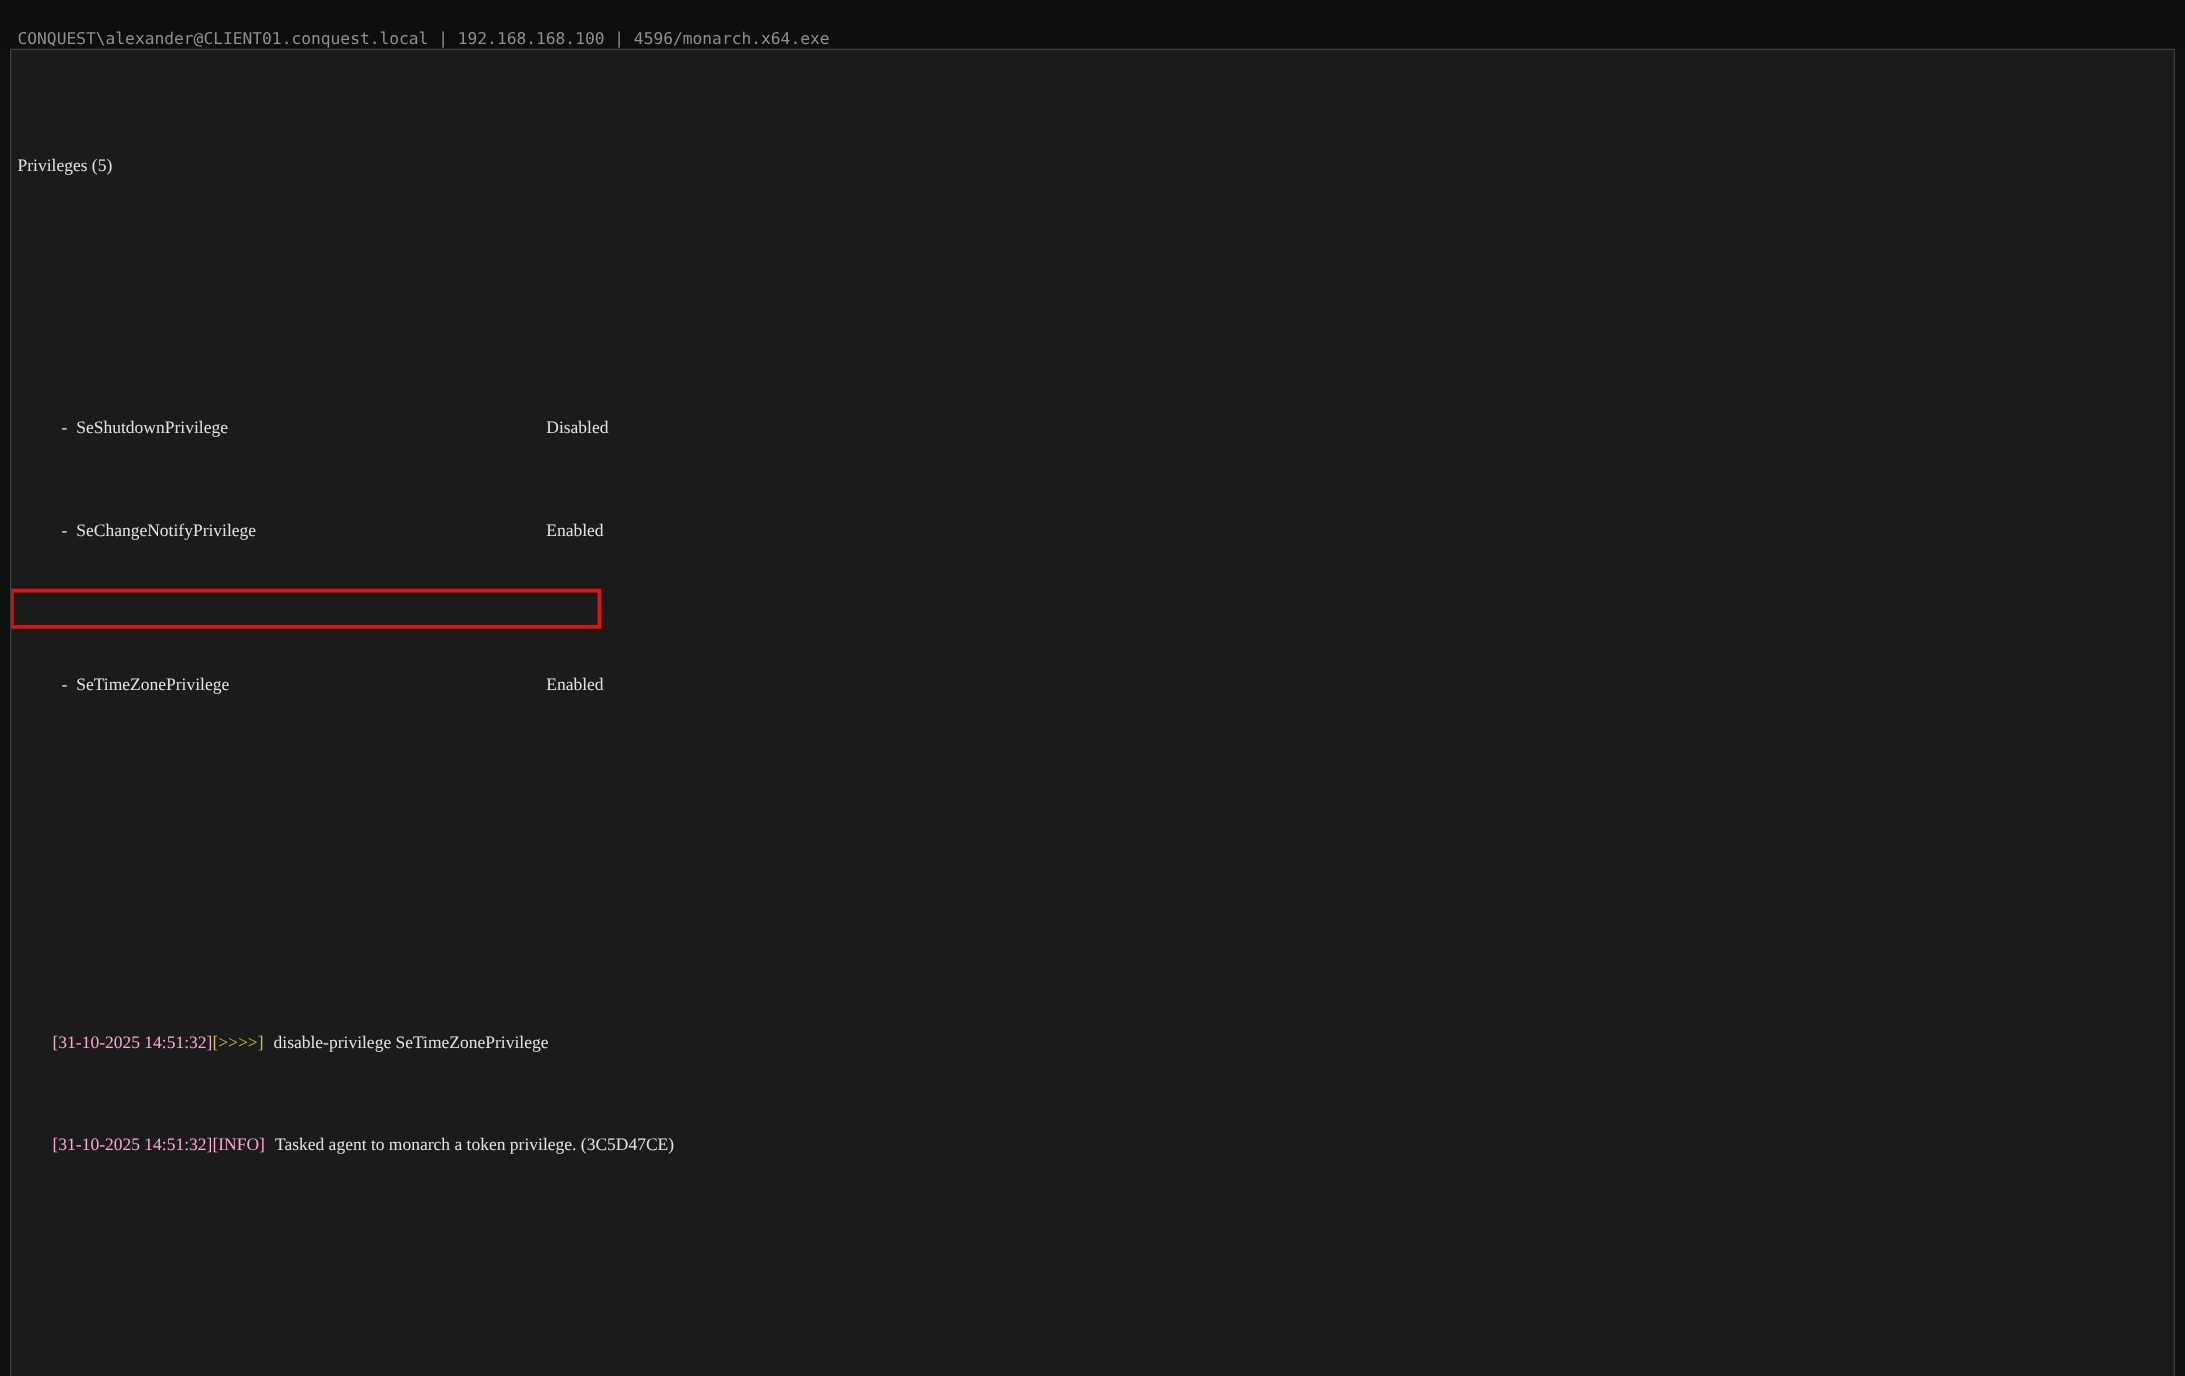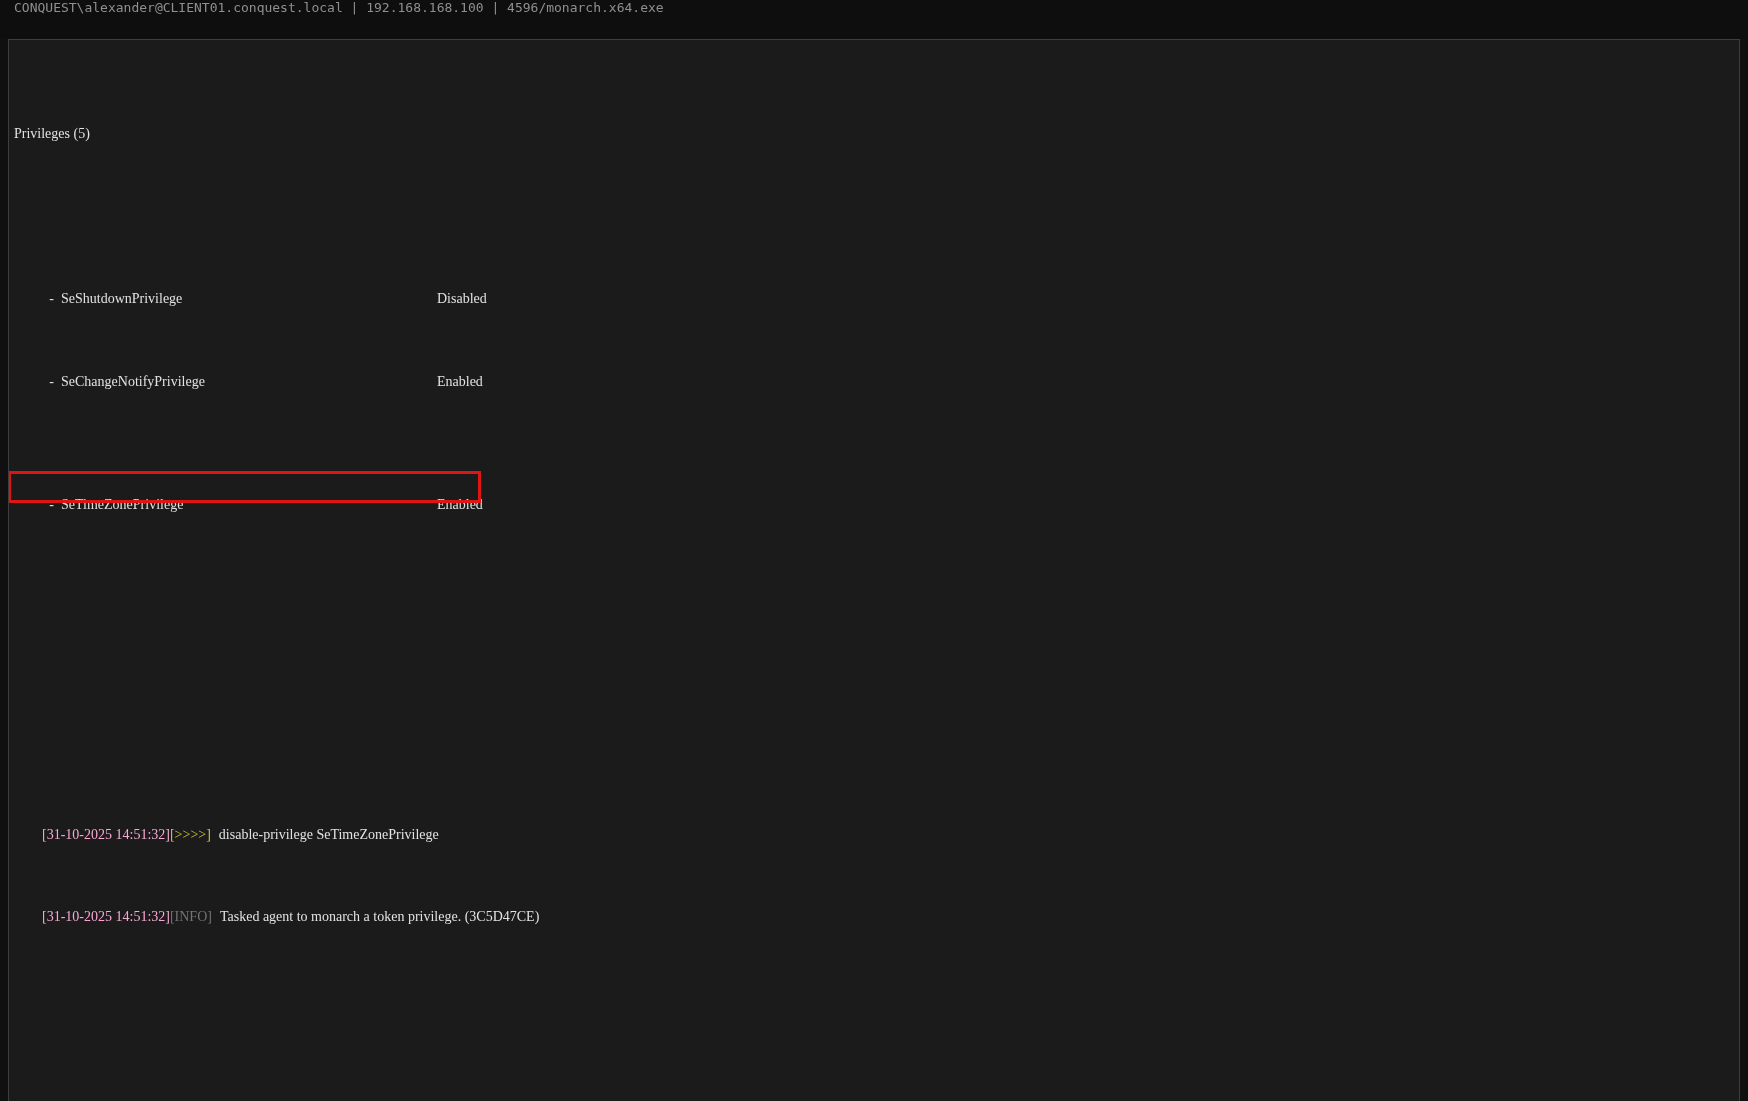--- a/index.html
+++ b/index.html
@@ -1,46 +1,46 @@
 <!DOCTYPE html>
 <html><head>
 <meta charset="utf-8">
 <style>
   * { margin:0; padding:0; box-sizing:border-box; }
   html,body { width:1748px; height:1101px; overflow:hidden; background:#101010; }
   body { font-family:"DejaVu Sans Mono","Liberation Mono",monospace; }
 
   
   .titlebar {
-    height:39px; display:flex; align-items:flex-start;
+    height:39px; display:flex; align-items:flex-end;
     padding-left:14px; background:#0e0e0e;
     font-size:13px; color:#8f8f8f; letter-spacing:0;
     white-space:pre;
   }
 
   
   .terminal {
     margin:0 8px; min-height:1100px;
     background:#1b1b1b;
     border:1px solid #3e3e3e; border-bottom:none;
     padding:2px 0 40px 5px;
     font-size:14px; line-height:20.6px; color:#e2e2e2;
     white-space:pre; overflow:hidden;
   }
   .line { position:relative; height:20.6px;font-family:Liberation Serif, serif; }
   .gap2 { height:41.2px; }
 
   
   .prefix { display:inline-block; width:19px; text-align:center; color:#e2e2e2; }
-  .name   { display:inline-block; width:376px; }
+  .name   { display:inline-block; width:376px;margin-top:44px; }
 
   
   .ts  { color:#f9a8d4; }
   .tag[data-tag="cmd"]  { color:#cfc53c; }
-  .tag[data-tag="info"] { color:#737373; }
+  .tag[data-tag="info"] { color:#f9a8d4; }
   .msg { margin-left:8px;margin-top:28px; }
 
   
   .line[data-hl]::before {
     content:""; position:absolute; top:-3px; height:26px;
     border:3px solid #de1512; pointer-events:none;
   }
   .line[data-hl="hl1"]::before { left:-6px; width:467px; }
 </style>
 </head>

